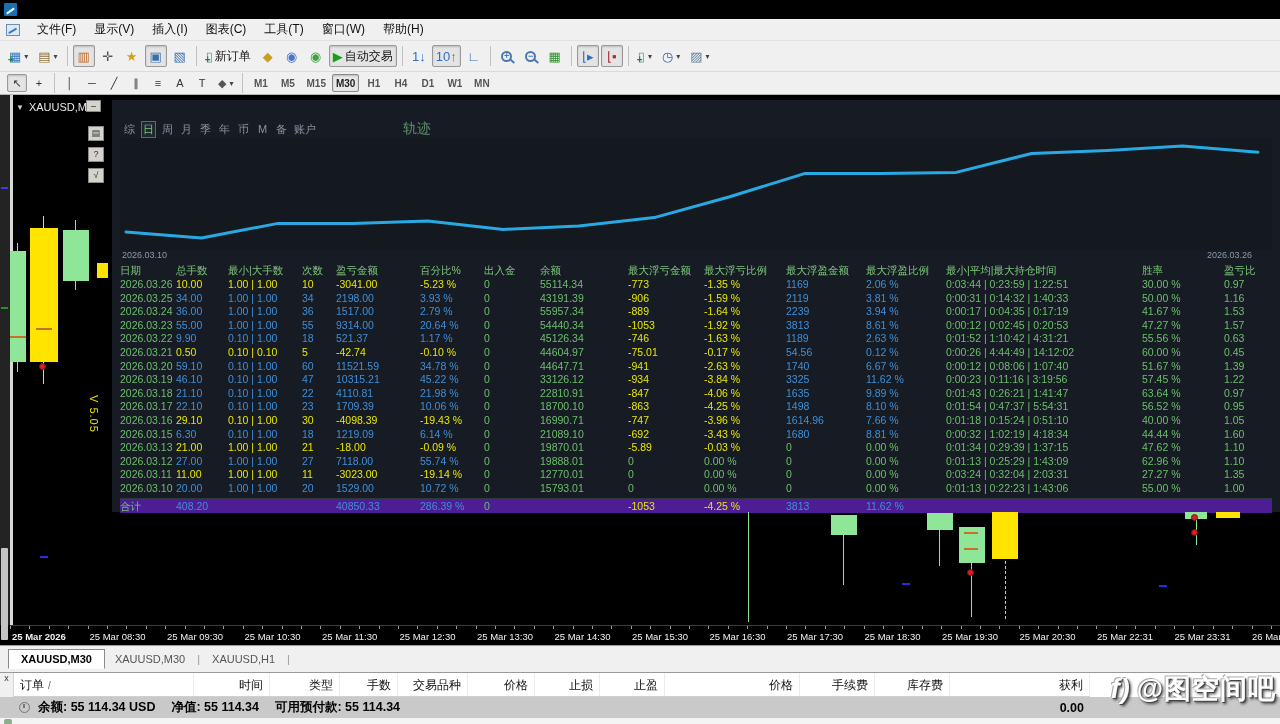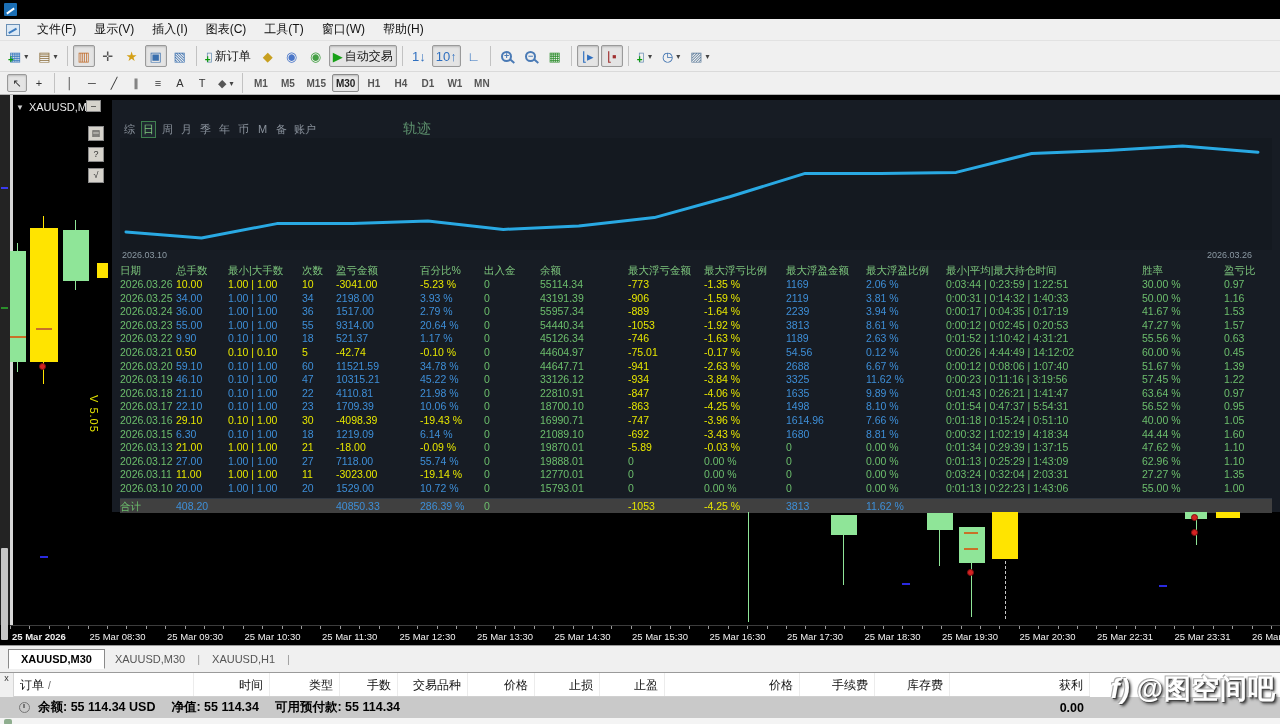--- a/index.html
+++ b/index.html
@@ -73,21 +73,21 @@
   .axis-date.l { left:10px; } .axis-date.r { right:28px; }
 
   .stats { position:absolute; left:8px; top:163px; width:1152px; font-size:10.5px; }
   .hrow,.trow { display:flex; line-height:13.6px; height:13.6px; white-space:nowrap; }
   .hrow { height:15px; line-height:15px; }
   .cell { overflow:hidden; flex:none; }
   .c-h { color:#7cc47c; }
   .c-g { color:#6cbe6c; }
   .c-b { color:#3e8fd8; }
   .c-y { color:#e6e600; }
-  .trow.total { margin-top:2px; border-top:1px solid #2e3640; background:#404040; height:15px; line-height:15px; }
+  .trow.total { margin-top:2px; border-top:1px solid #2e3640; background:#4c1d95; height:15px; line-height:15px; }
 
   
   .time-axis { position:absolute; left:10px; top:530px; width:1270px; height:20px; background:#000; border-top:1px solid #3c3c3c; }
   .tick { position:absolute; top:0; width:1px; height:3px; background:#9a9a9a; }
   .tlab { position:absolute; top:5px; font-size:9.5px; color:#f0f0f0; white-space:nowrap; }
   .tlab.b { font-weight:bold; }
 
   
   .tabbar { position:absolute; left:0; top:645px; width:1280px; height:27px; background:#f0f0f0; border-top:1px solid #9a9a9a;
             display:flex; align-items:center; padding-left:8px; font-size:11px; }
@@ -449,21 +449,21 @@
           <span class="cell c-g" style="width: 56px;">2026.03.20</span>
           <span class="cell c-b" style="width: 52px;">59.10</span>
           <span class="cell c-b" style="width: 74px;">0.10 | 1.00</span>
           <span class="cell c-b" style="width: 34px;">60</span>
           <span class="cell c-b" style="width: 84px;">11521.59</span>
           <span class="cell c-b" style="width: 64px;">34.78 %</span>
           <span class="cell c-g" style="width: 56px;">0</span>
           <span class="cell c-g" style="width: 88px;">44647.71</span>
           <span class="cell c-y" style="width: 76px;">-941</span>
           <span class="cell c-y" style="width: 82px;">-2.63 %</span>
-          <span class="cell c-b" style="width: 80px;">2688</span>
+          <span class="cell c-b" style="width: 80px;">1740</span>
           <span class="cell c-b" style="width: 80px;">6.67 %</span>
           <span class="cell c-g" style="width: 196px;">0:00:12 | 0:08:06 | 1:07:40</span>
           <span class="cell c-g" style="width: 82px;">51.67 %</span>
           <span class="cell c-g" style="width: 48px;">1.39</span>
         </div>
         <div class="trow">
           <span class="cell c-g" style="width: 56px;">2026.03.19</span>
           <span class="cell c-b" style="width: 52px;">46.10</span>
           <span class="cell c-b" style="width: 74px;">0.10 | 1.00</span>
           <span class="cell c-b" style="width: 34px;">47</span>

